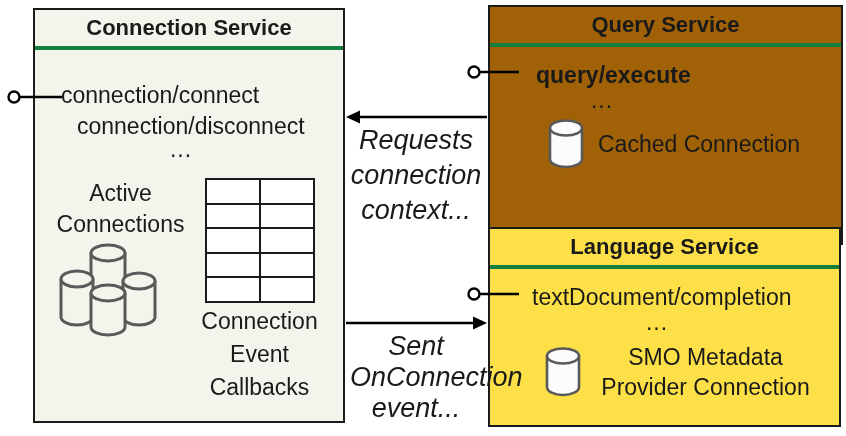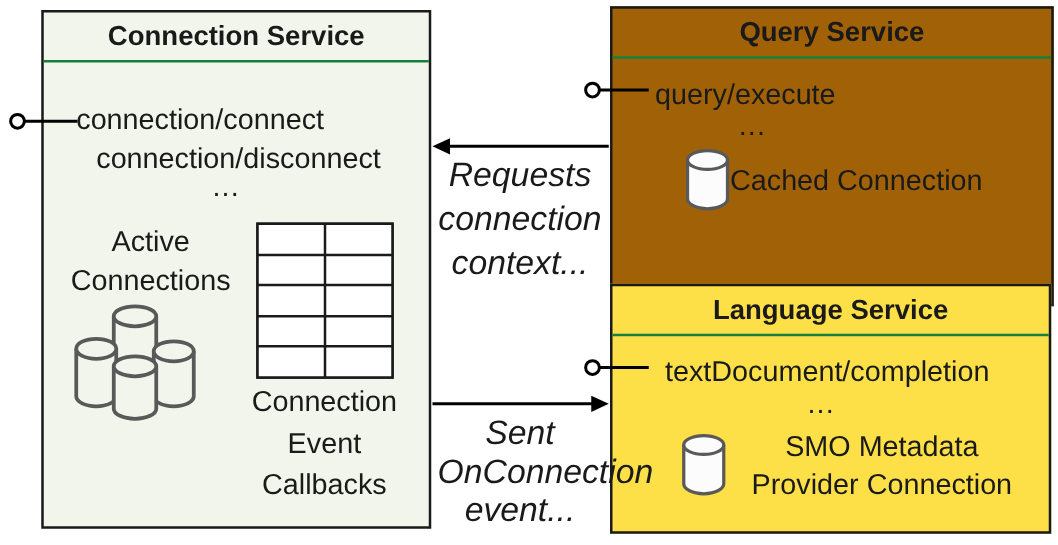--- a/index.html
+++ b/index.html
@@ -27,21 +27,21 @@
     left: 488px; top: 5px; width: 355px; height: 240px;
     background: #a16207;
   }
   .box-language {
     left: 488px; top: 227px; width: 353px; height: 200px;
     background: #fde047;
   }
   .service-header {
     width: 100%;
     height: 40px;
-    border-bottom: 2px solid #15803d;
+    border-bottom: 4px solid #15803d;
     display: flex;
     align-items: center;
     justify-content: center;
     font-weight: bold;
     font-size: 22px;
     text-align: right;
   }
   .abs { position: absolute; }
   .method {
     font-size: 23px;
@@ -142,24 +142,24 @@
     </div>
 
     <div class="abs multiline callbacks-label" style="left:142px; top:295px; width:165px;">Connection
 Event
 Callbacks</div>
   </div>
 
   <div class="service-box box-query">
     <div class="service-header">Query Service</div>
 
-    <div class="abs method" style="left:34px; top:53px;">query/execute</div>
+    <div class="abs method" style="left:46px; top:53px;font-weight:bold;">query/execute</div>
     <div class="abs ellipsis-line" style="left:42px; top:80px; width:140px;">...</div>
 
-    <div class="abs icon-row" style="left:58px; top:112px; gap:0;">
+    <div class="abs icon-row" style="left:58px; top:112px; gap:14px;">
       <svg class="db-icon" width="36" height="50" viewBox="0 0 36 50">
         <g stroke="#595959" stroke-width="2.6" fill="#fcfcfc">
           <path d="M2 9 L2 40 A16 8 0 0 0 34 40 L34 9"></path>
           <ellipse cx="18" cy="9" rx="16" ry="7.5"></ellipse>
         </g>
       </svg>
       <div class="db-label">Cached Connection</div>
     </div>
   </div>
 

